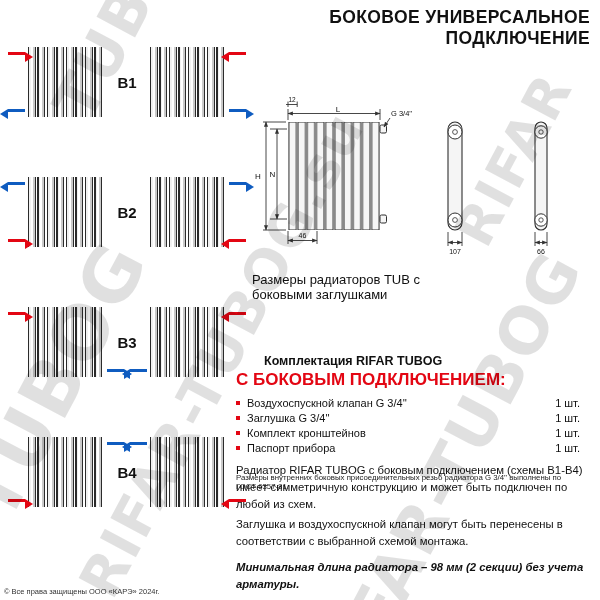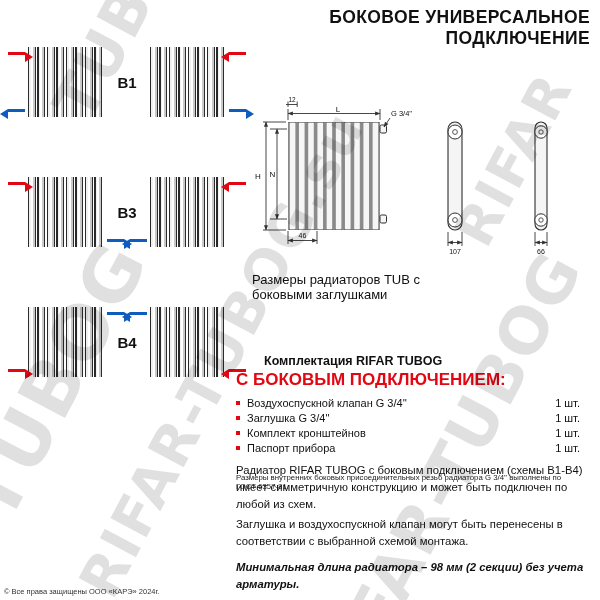--- a/index.html
+++ b/index.html
@@ -95,20 +95,33 @@
       <span class="arrow return dir-left" style="bottom:5px;left:-20px"></span>
     </div>
     <div class="scheme-label">В1</div>
     <div class="rad-wrap">
       <div class="rad"></div>
       <span class="arrow supply dir-left" style="top:5px;right:-20px"></span>
       <span class="arrow return dir-right" style="bottom:5px;right:-20px"></span>
     </div>
   </div>
 
+  <div class="scheme-row">
+    <div class="rad-wrap">
+      <div class="rad"></div>
+      <span class="arrow supply dir-right" style="bottom:5px;left:-20px"></span>
+      <span class="arrow return dir-left" style="top:5px;left:-20px"></span>
+    </div>
+    <div class="scheme-label">В2</div>
+    <div class="rad-wrap">
+      <div class="rad"></div>
+      <span class="arrow supply dir-left" style="bottom:5px;right:-20px"></span>
+      <span class="arrow return dir-right" style="top:5px;right:-20px"></span>
+    </div>
+  </div>
 
   <div class="scheme-row">
     <div class="rad-wrap">
       <div class="rad"></div>
       <span class="arrow supply dir-right" style="top:5px;left:-20px"></span>
       <span class="arrow return dir-right" style="bottom:5px;right:-20px"></span>
     </div>
     <div class="scheme-label">В3</div>
     <div class="rad-wrap">
       <div class="rad"></div>

